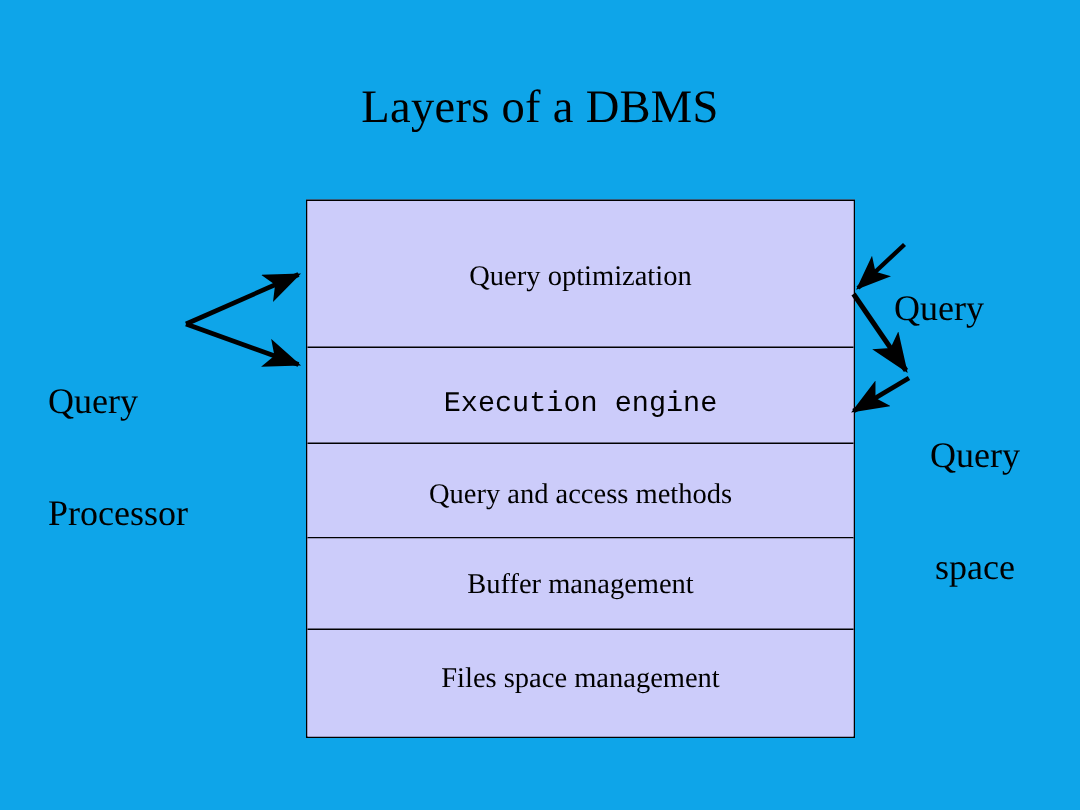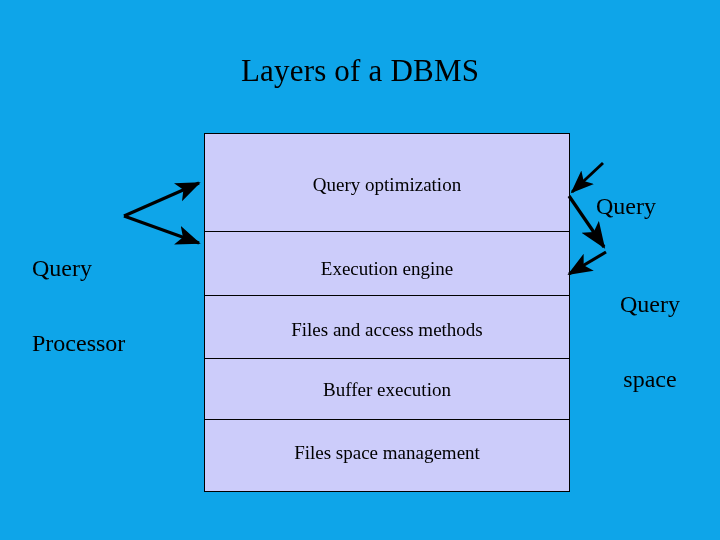--- a/index.html
+++ b/index.html
@@ -67,21 +67,21 @@
   }
   
   #row-query-optimization   { height: 98px;  }
   #row-execution-engine     { height: 64px;  }
   #row-files-access         { height: 63px;  }
   #row-buffer-management    { height: 61px;  }
   #row-disk-space           { height: 71px;  }
 
   
   #row-query-optimization .layer-label { transform: translateY(2px); }
-  #row-execution-engine   .layer-label { transform: translateY(5px); }
+  #row-execution-engine   .layer-label { transform: translateY(5px); font-family: Liberation Mono, monospace; }
   #row-files-access       .layer-label { transform: translateY(3px); }
   #row-buffer-management  .layer-label { transform: translateY(1px); }
   #row-disk-space         .layer-label { transform: translateY(-3px); }
 
   
   .side-label {
     position: absolute;
     font-size: 24px;
     line-height: 25px;
     color: #000000;
@@ -127,25 +127,25 @@
 
     <div class="layer-row" id="row-query-optimization">
       <span class="layer-label">Query optimization</span>
     </div>
 
     <div class="layer-row" id="row-execution-engine">
       <span class="layer-label">Execution engine</span>
     </div>
 
     <div class="layer-row" id="row-files-access">
-      <span class="layer-label">Files and access methods</span>
+      <span class="layer-label">Query and access methods</span>
     </div>
 
     <div class="layer-row" id="row-buffer-management">
-      <span class="layer-label">Buffer execution</span>
+      <span class="layer-label">Buffer management</span>
     </div>
 
     <div class="layer-row" id="row-disk-space">
       <span class="layer-label">Files space management</span>
     </div>
 
   </div>
 
   <div class="side-label" id="label-query-processor">
     <div>Query</div>

